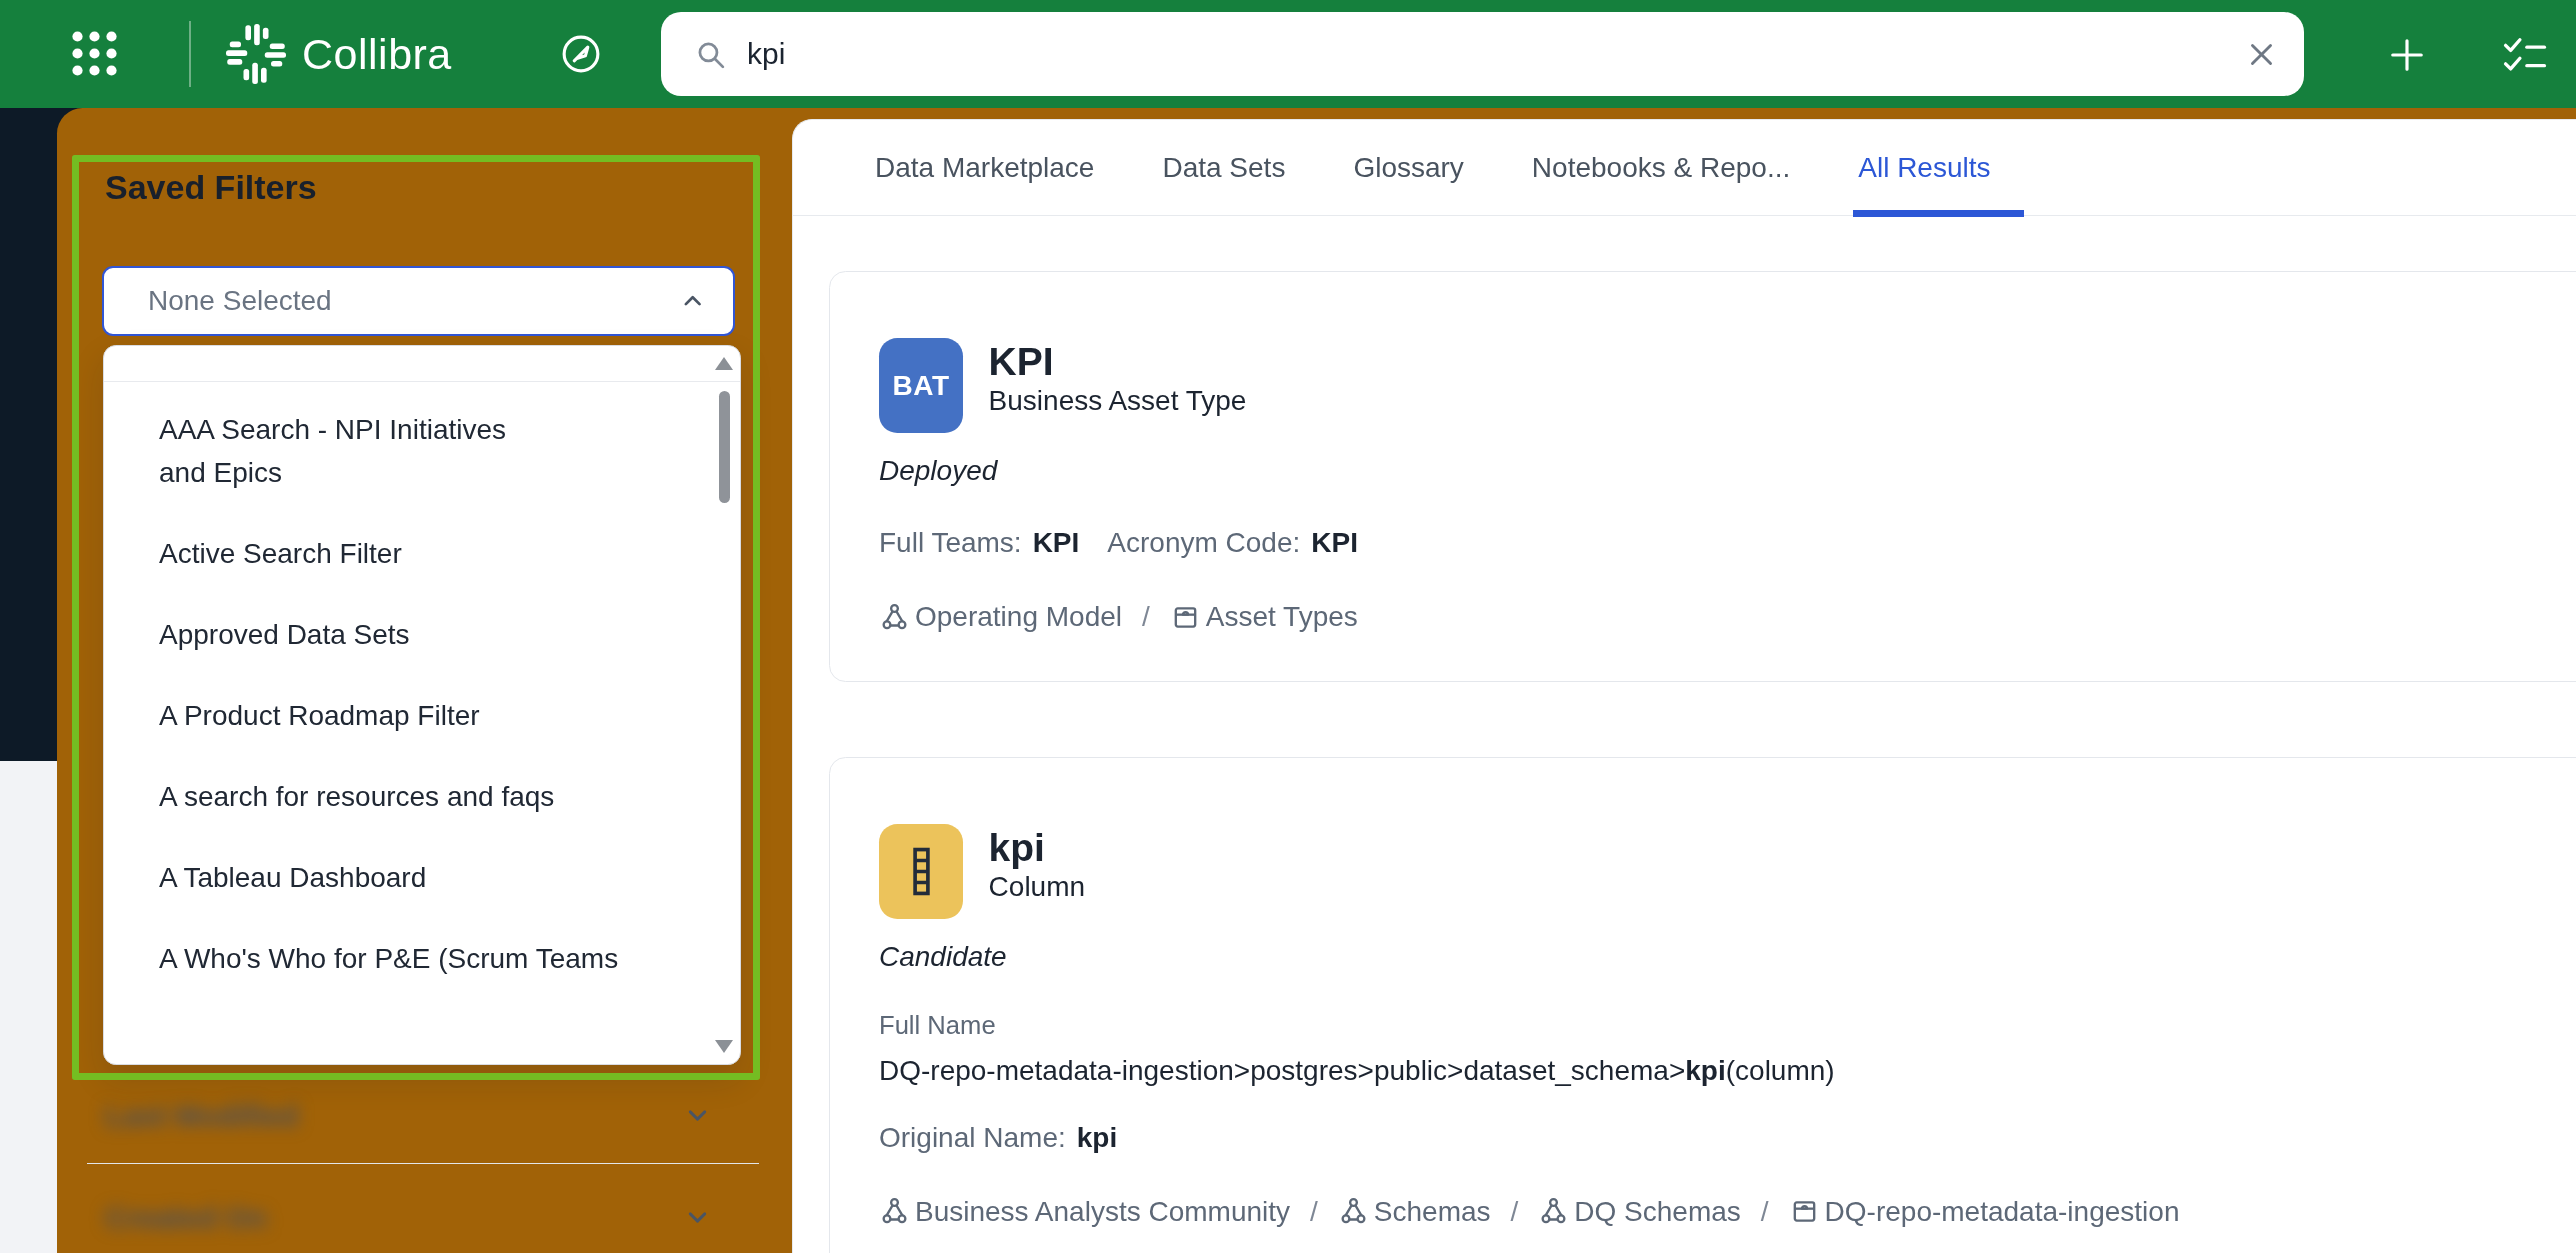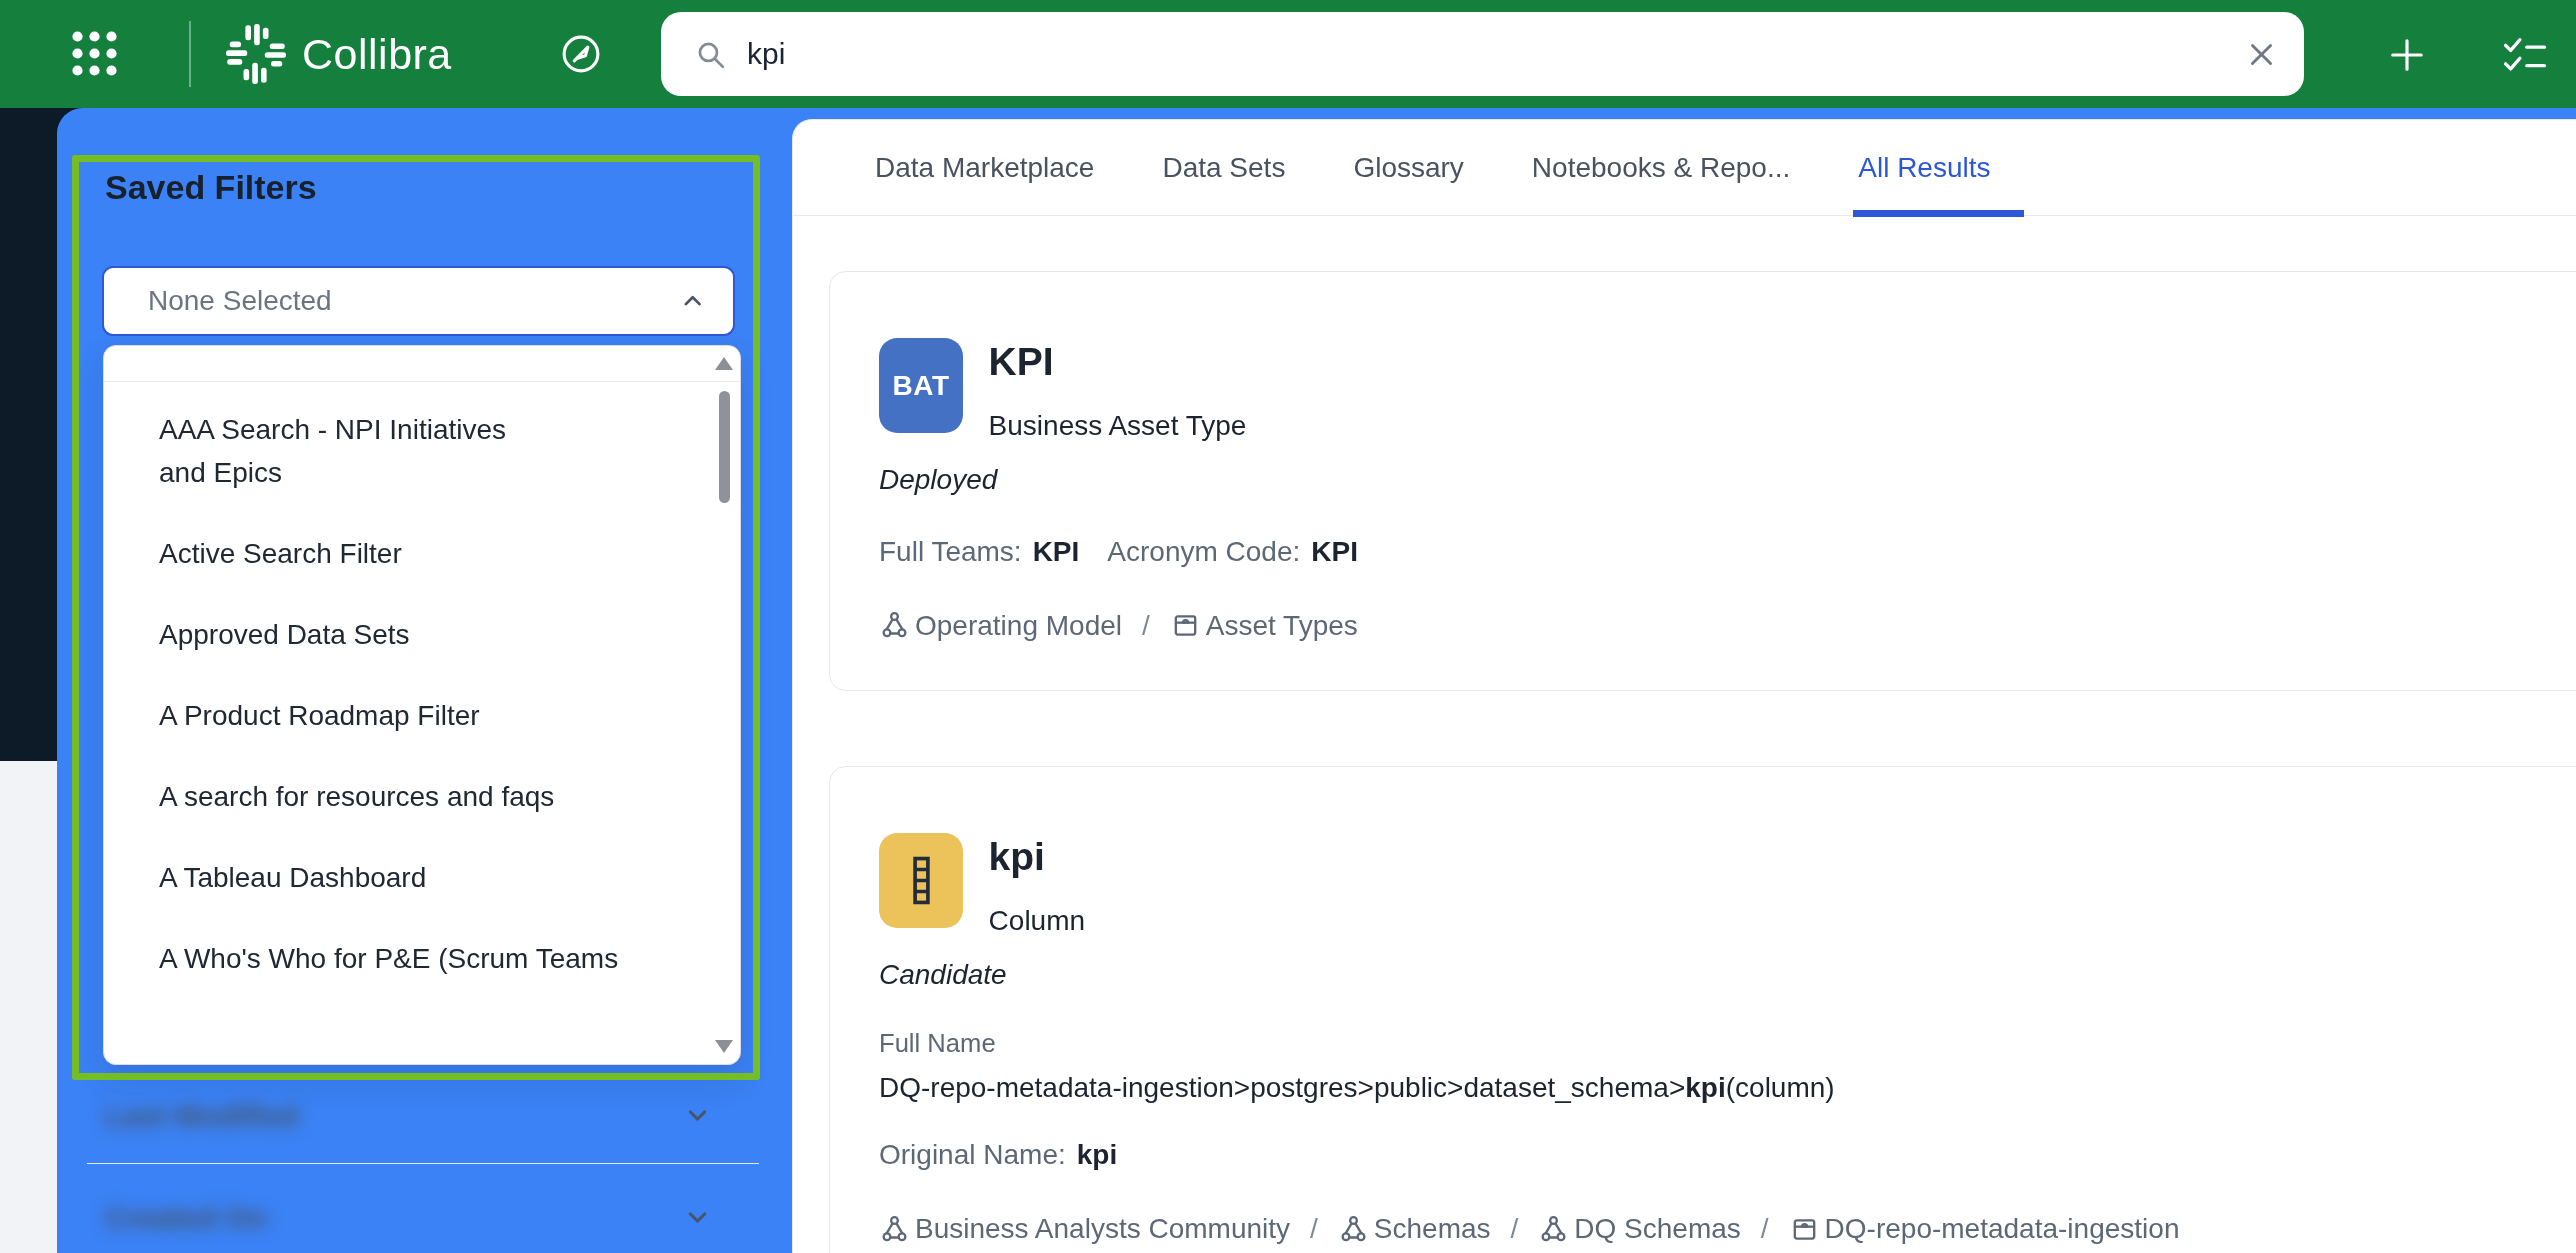--- a/index.html
+++ b/index.html
@@ -14,21 +14,21 @@
   .brand { left:302px; top:0; height:108px; line-height:108px; color:#ffffff; font-size:43px; font-weight:500; letter-spacing:0.5px; }
   .searchbar { left:661px; top:12px; width:1643px; height:84px; background:#ffffff; border-radius:20px;
     display:flex; align-items:center; padding:0 27.4px 0 33px; }
   .searchbar input { flex:1; border:none; outline:none; background:transparent; font-family:inherit;
     font-size:30px; color:#1b2430; margin-left:20px; }
 
   
   .navy-strip { position:absolute; left:0; top:108px; width:57px; height:654px; background:#0d1a27; }
   .gray-strip { position:absolute; left:0; top:761px; width:57px; bottom:0; background:#f2f3f6; }
   .corner-navy { position:absolute; left:57px; top:108px; width:55px; height:55px; background:#0d1a27; }
-  .surface { position:absolute; left:57px; top:108px; right:0; bottom:0; background:#3b82f6;
+  .surface { position:absolute; left:57px; top:108px; right:0; bottom:0; background:#a16207;
     border-top-left-radius:25.6px; }
 
   
   .sb-title { position:absolute; left:48px; top:60px; font-size:34px; font-weight:700; color:#18202c; }
   .sb-select { position:absolute; left:45px; top:158px; width:633px; height:70px; background:#fff;
     border:2.7px solid #3156d6; border-radius:11px; display:flex; align-items:center;
     justify-content:space-between; padding:0 27px 0 44px; cursor:pointer; }
   .sb-select .val { font-size:28px; color:#6a7482; }
   .dropdown { position:absolute; left:46px; top:237px; width:638px; height:720px; background:#fff;
     border:1.8px solid #d9dce2; border-radius:12.8px; box-shadow:0 14.6px 33px rgba(20,30,50,.14);
@@ -67,21 +67,21 @@
   .results { padding:55px 0 0 36px; }
   .card { border:1.8px solid #e4e7ec; border-radius:16.5px; width:calc(100% + 73px);
     margin-bottom:75px; padding:66px 55px 48px 49px; background:#fff; }
   .card-head { display:flex; gap:25.6px; }
   .badge { width:84px; height:95px; border-radius:18.3px; display:flex; align-items:center;
     justify-content:center; flex:none; }
   .badge-blue { background:#4471c4; }
   .badge-yellow { background:#ecc35b; }
   .badge-text { color:#fff; font-size:28px; font-weight:700; letter-spacing:0.5px; }
   .title { font-size:39px; font-weight:700; color:#1c2430; margin-top:1.8px; }
-  .subtitle { font-size:28px; color:#1c2430; margin-top:26px; }
+  .subtitle { font-size:28px; color:#1c2430; margin-top:1px; }
   .status { font-style:italic; font-size:28px; color:#1c2430; margin-top:22px; }
   .attr-row { margin-top:40px; display:flex; font-size:28px; }
   .attr + .attr { margin-left:28px; }
   .attr-label { color:#5d6877; margin-right:11px; }
   .attr-value { font-weight:700; color:#1c2430; }
   .field-label { margin-top:38px; font-size:25.6px; color:#5d6877; }
   .path { margin-top:14.6px; font-size:28px; color:#1c2430; }
   .path .hl { font-weight:700; }
   .crumbs { margin-top:42px; display:flex; align-items:center; font-size:28px; color:#5d6877; }
   .crumb { display:flex; align-items:center; gap:5px; cursor:pointer;text-align:right; }

